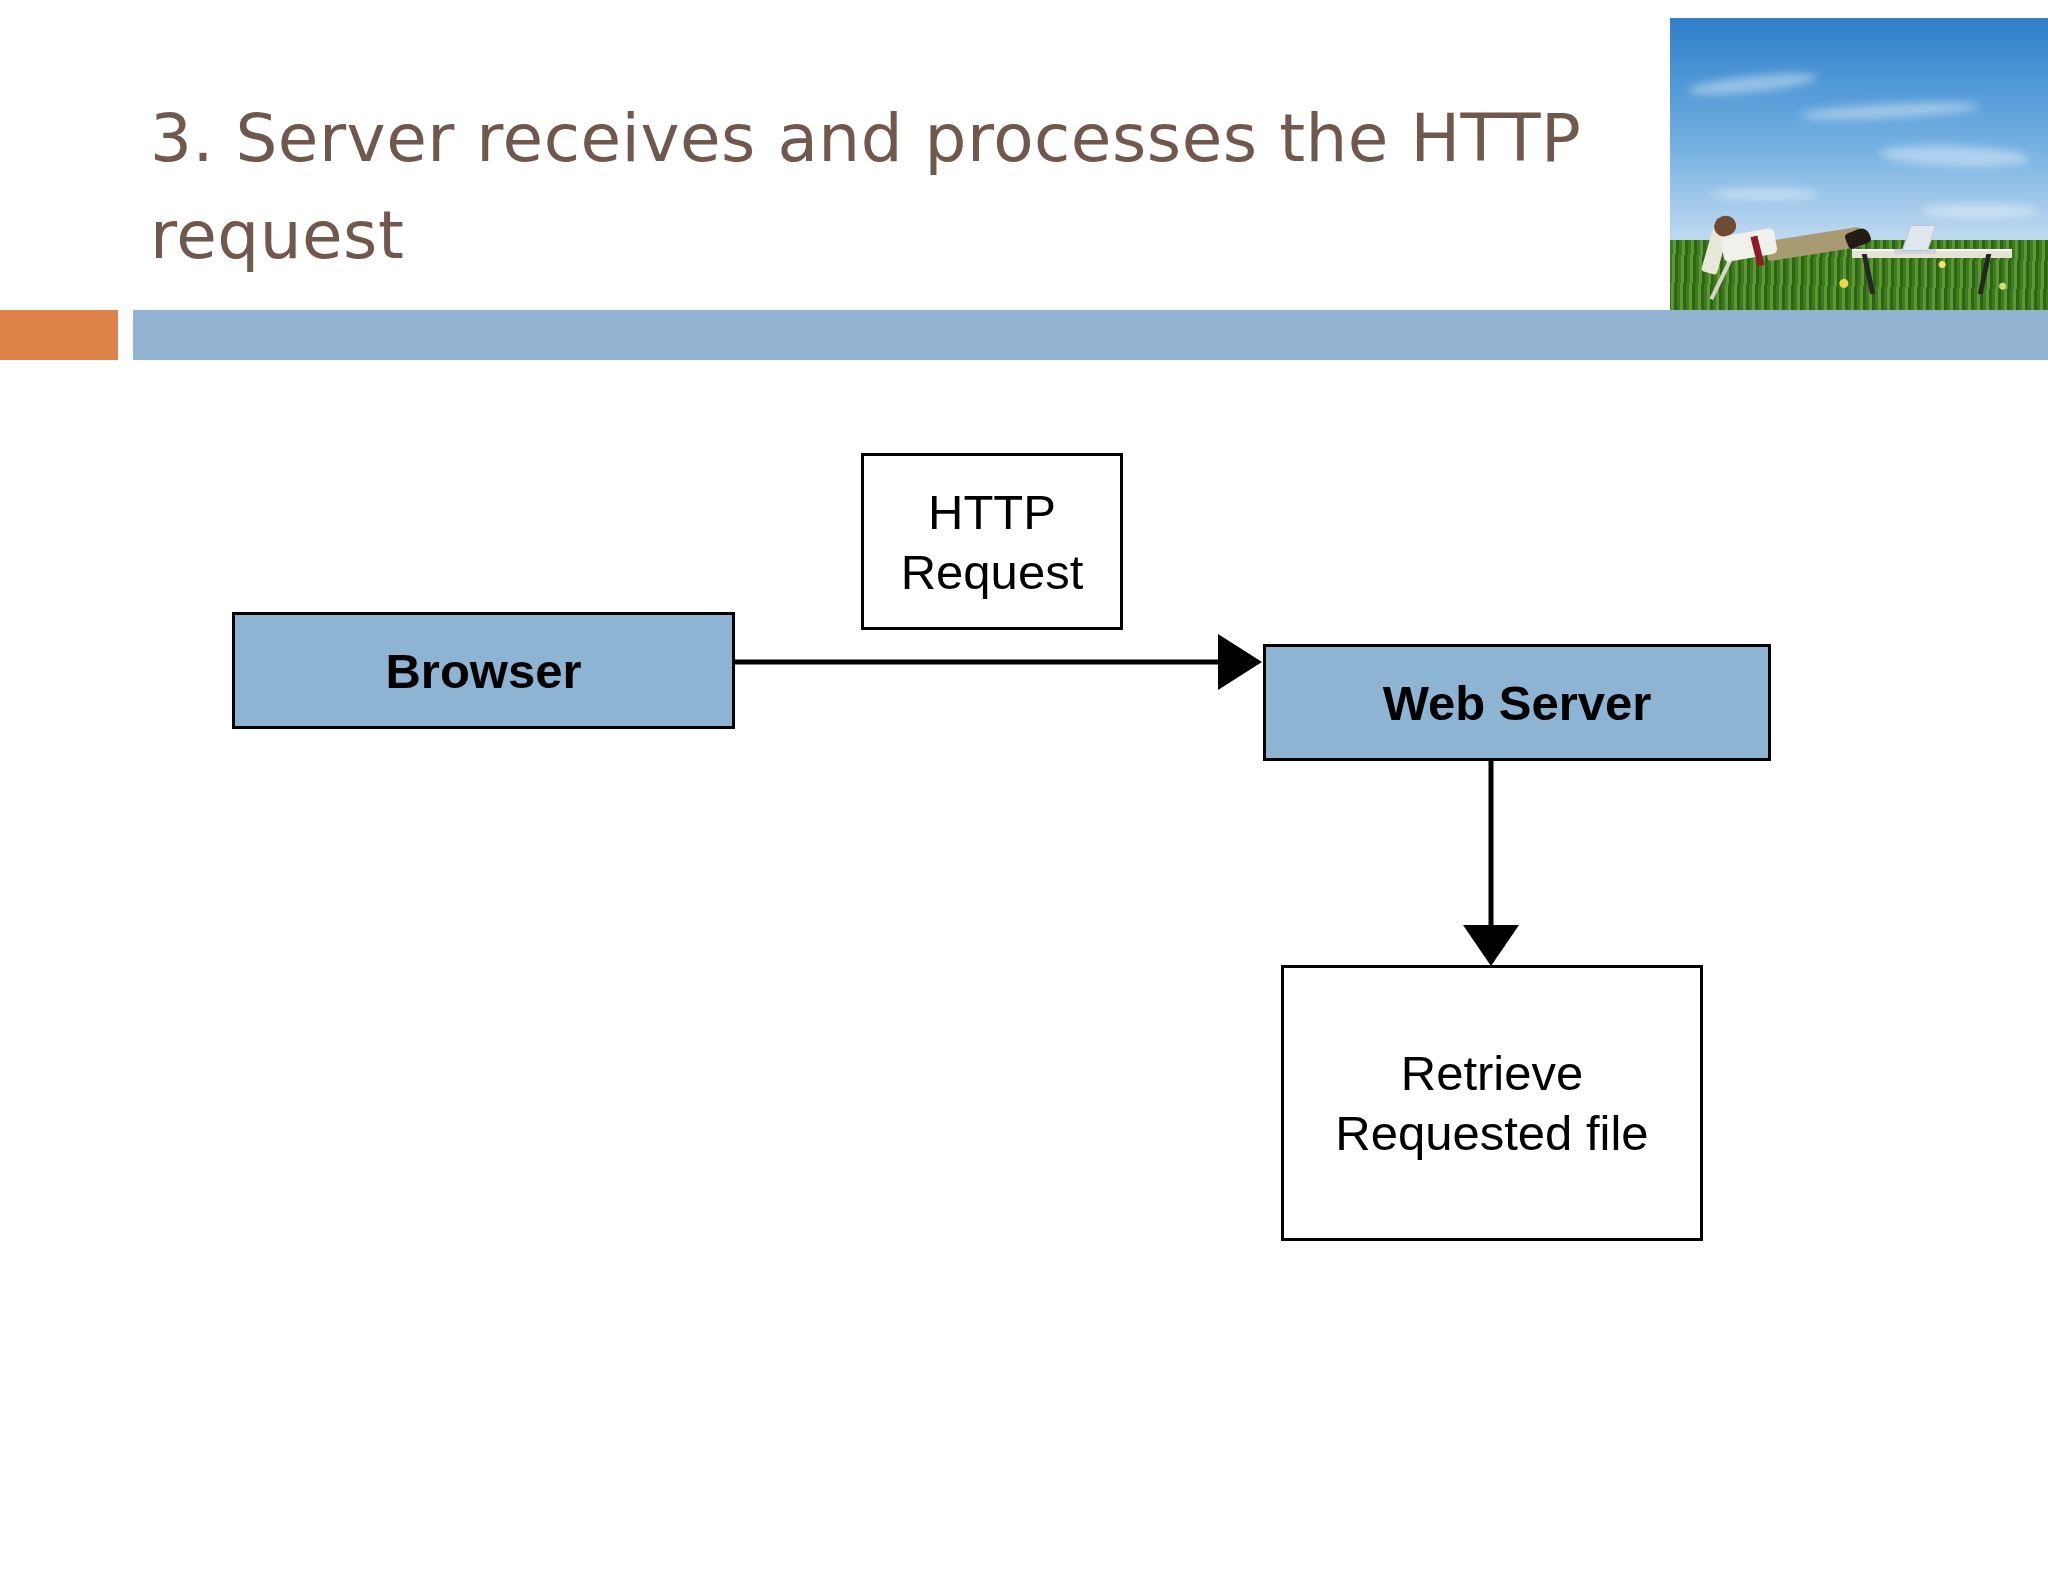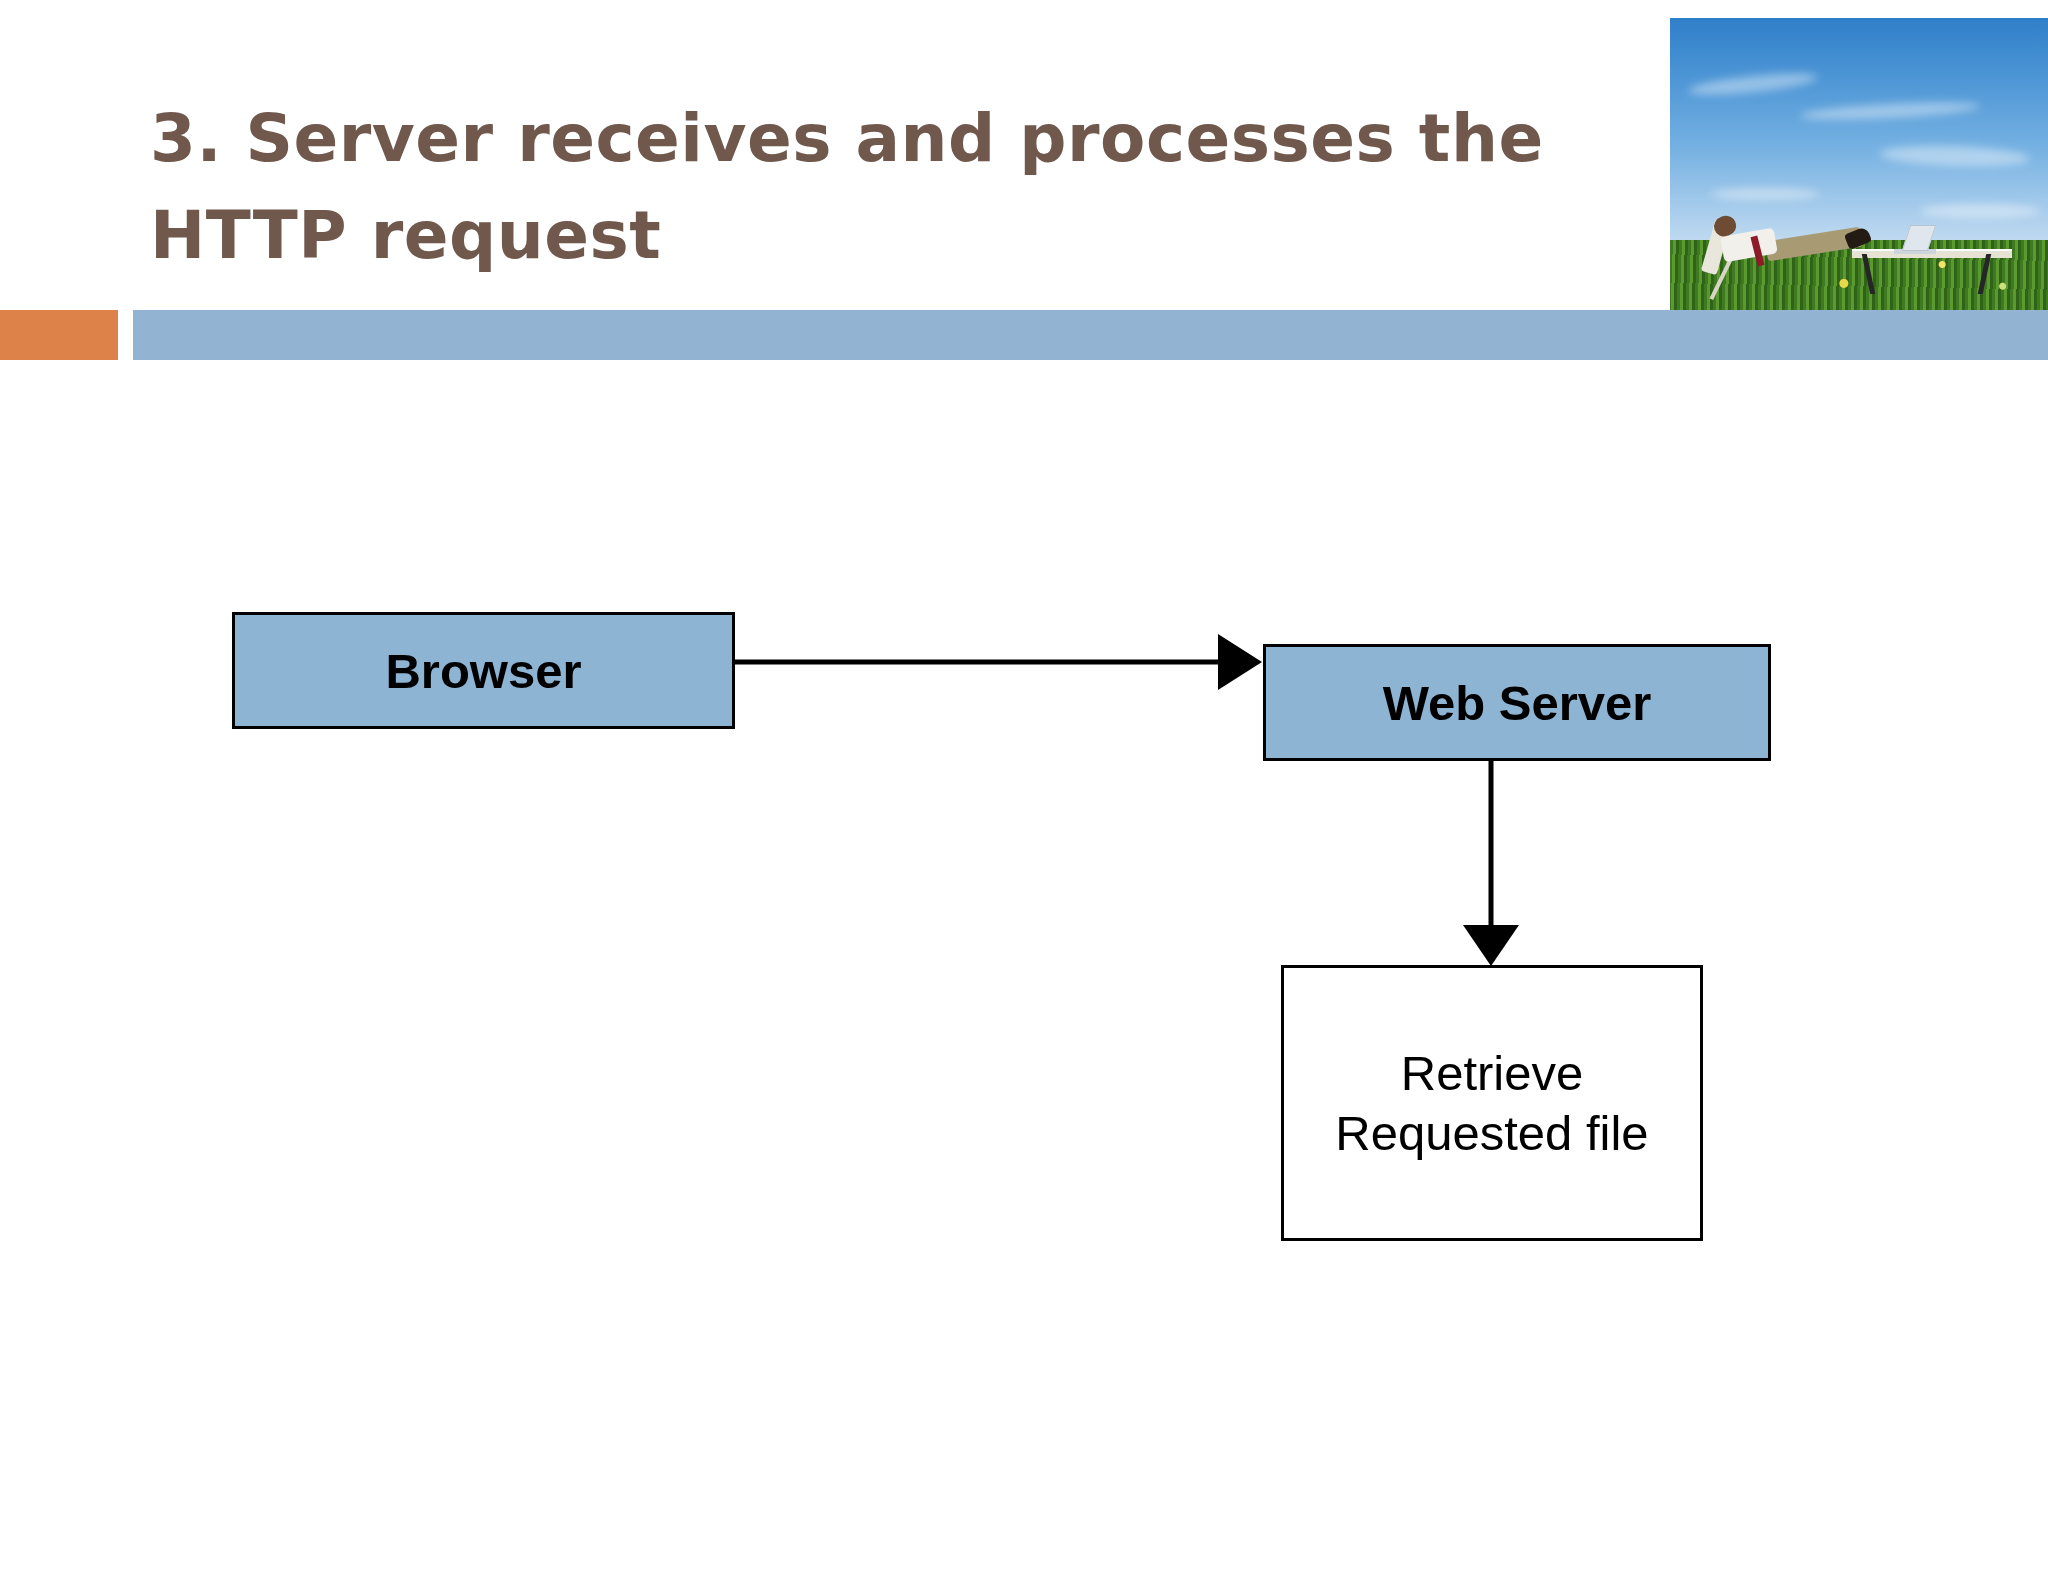--- a/index.html
+++ b/index.html
@@ -27,21 +27,21 @@
 
   
   .slide-title {
     position: absolute;
     left: 150px;
     top: 90px;
     width: 1500px;
     font-family: "DejaVu Sans", sans-serif;
     font-size: 66px;
     line-height: 97px;
-    font-weight: 700;
+    font-weight: 400;
     letter-spacing: 0.5px;
     color: #70584C;
     white-space: pre-line;
   }
 
   
   .header-photo {
     position: absolute;
     left: 1670px;
     top: 18px;
@@ -277,20 +277,22 @@
         <line x1="735" y1="662" x2="1218" y2="662" stroke="#000000" stroke-width="5"></line>
         <polygon points="1218,634 1262,662 1218,690" fill="#000000"></polygon>
       </g>
 
       <g>
         <line x1="1491" y1="740" x2="1491" y2="925" stroke="#000000" stroke-width="5"></line>
         <polygon points="1463,925 1519,925 1491,966" fill="#000000"></polygon>
       </g>
     </svg>
 
+    <div class="node node-plain" id="node-http-request">HTTP
+Request</div>
 
     <div class="node node-filled" id="node-browser">Browser</div>
 
     <div class="node node-filled" id="node-web-server">Web Server</div>
 
     <div class="node node-plain" id="node-retrieve">Retrieve
 Requested file</div>
 
   </div>
 </div>

